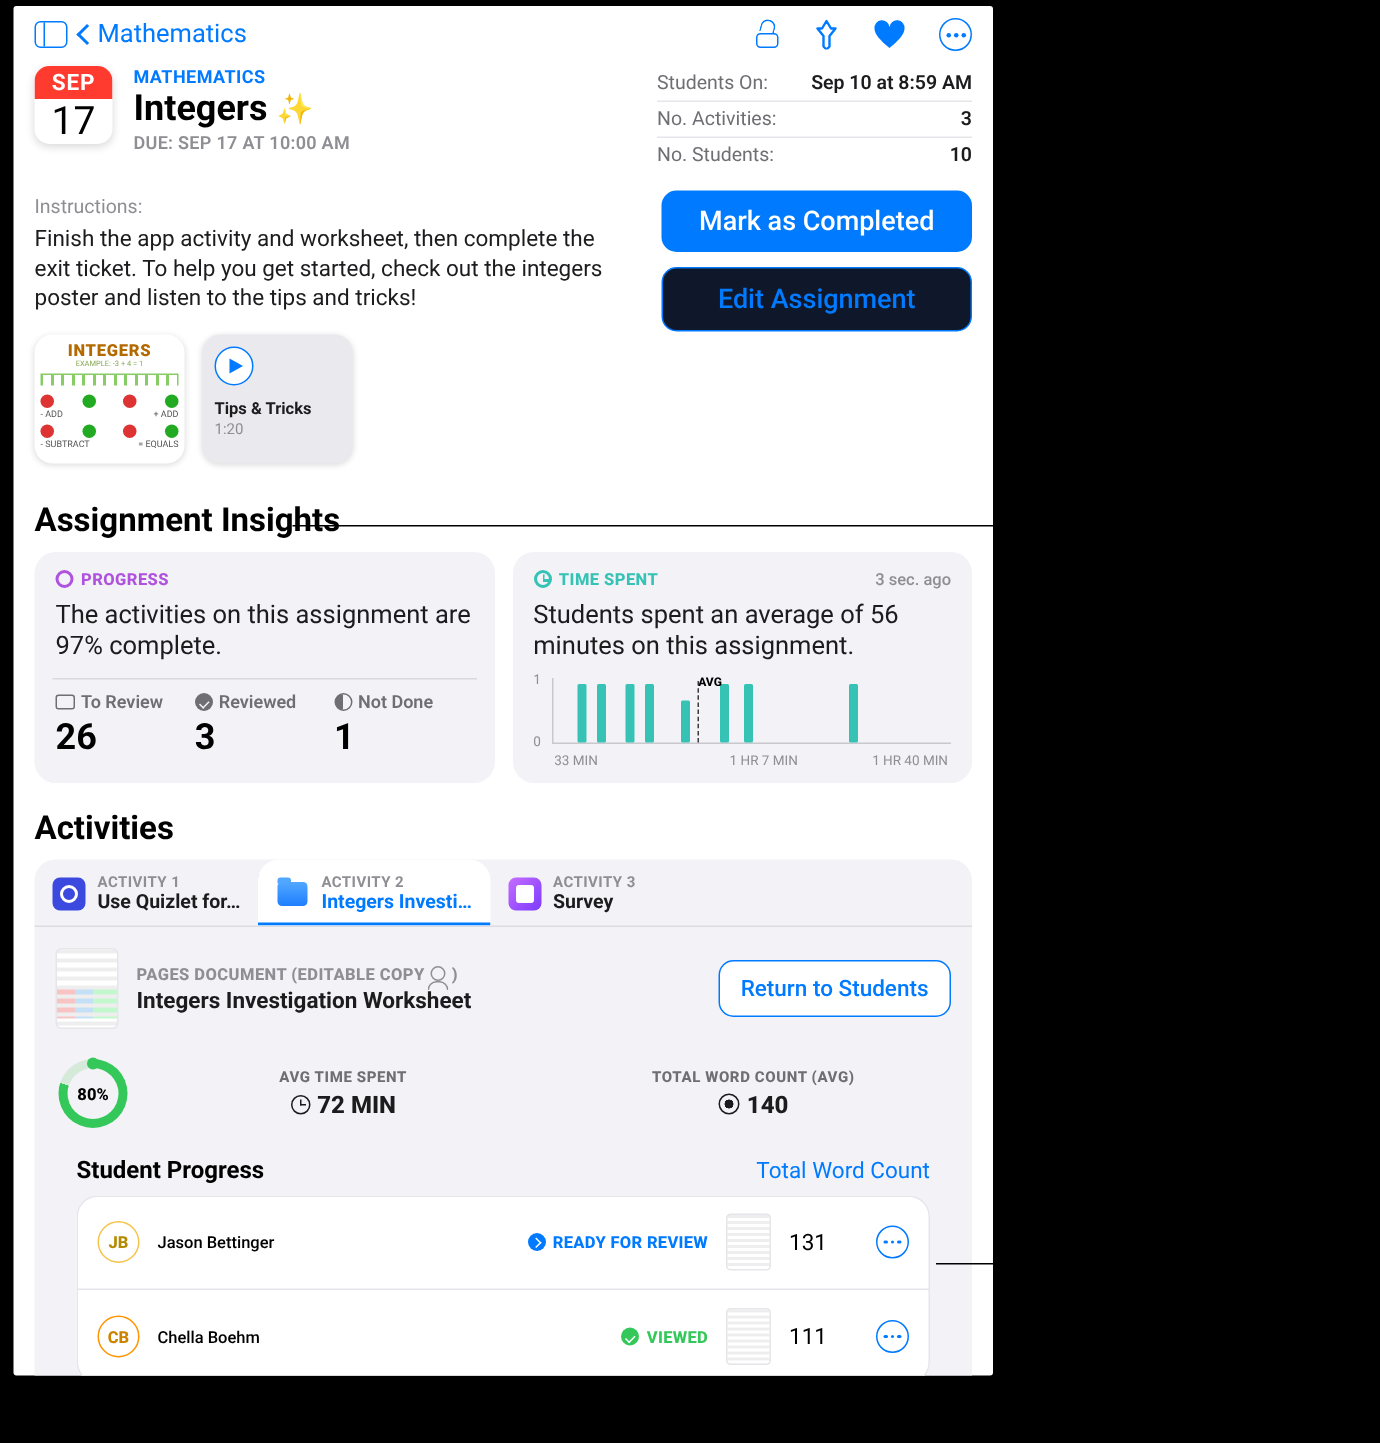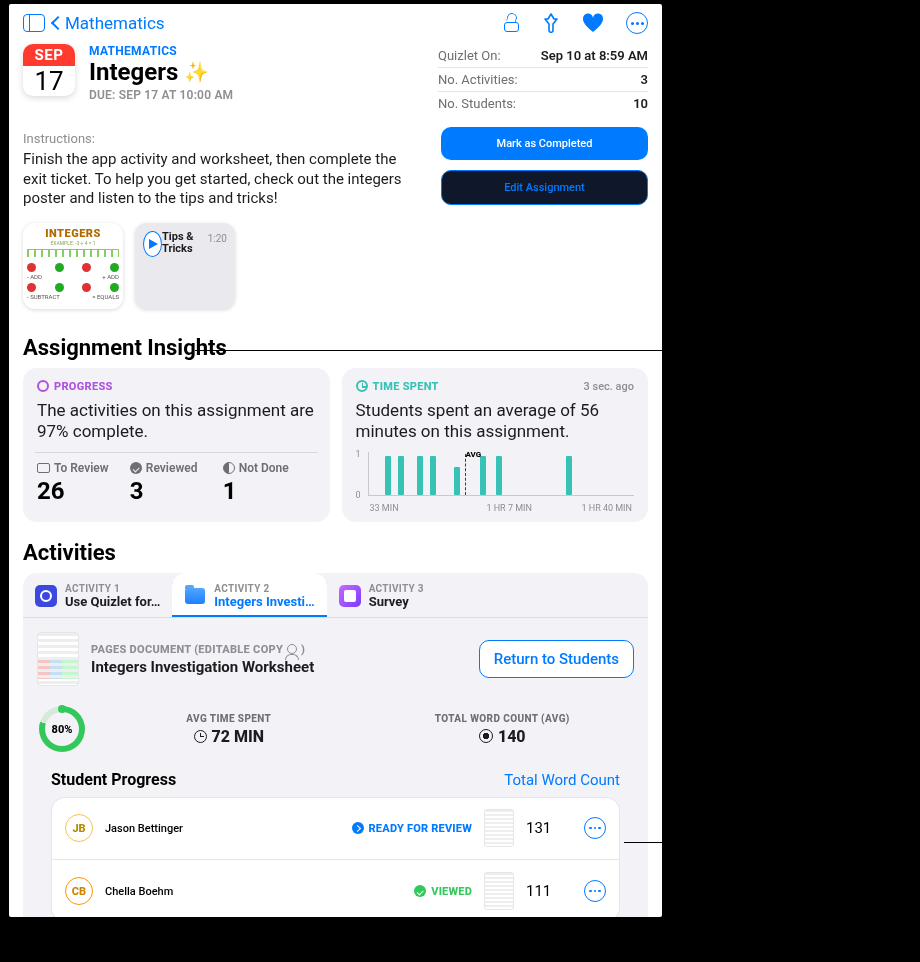--- a/index.html
+++ b/index.html
@@ -46,38 +46,38 @@
   .title{font-size:24px;font-weight:700;margin:0 0 2px;display:flex;align-items:center;gap:6px;}
   .sparkles{color:#f2c200;font-size:20px}
   .due{color:var(--faint);font-size:12px;font-weight:600;letter-spacing:.2px;}
 
   .meta{flex:0 0 210px;font-size:13px;color:var(--muted);}
   .meta .row{display:flex;justify-content:space-between;padding:4px 0;border-bottom:.5px solid var(--border);}
   .meta .row:last-child{border-bottom:none}
   .meta .v{color:var(--text);font-weight:600}
 
   .buttons{padding:10px 14px 0 14px;float:right;width:235px}
-  .btn{display:block;width:100%;text-align:center;padding:10px 0;border-radius:10px;font-size:11px;font-weight:500;margin-bottom:10px;cursor:pointer}
+  .btn{display:block;width:100%;text-align:center;padding:10px 0;border-radius:10px;font-size:18px;font-weight:500;margin-bottom:10px;cursor:pointer}
   .btn-primary{background:var(--blue);color:#fff;}
   .btn-secondary{background:#0f172a;color:var(--blue);border:1.2px solid var(--blue);}
 
   .instr-label{padding:14px 14px 2px;font-size:13px;color:var(--faint);}
   .instr{padding:2px 250px 10px 14px;font-size:15px;color:var(--text);line-height:1.3}
 
   .attachments{display:flex;gap:12px;padding:4px 14px 8px;}
   .att{width:100px;height:86px;border-radius:12px;background:#fff;box-shadow:0 1px 4px rgba(0,0,0,.15);overflow:hidden;font-size:10px;}
   .att.poster{display:flex;flex-direction:column;align-items:stretch;padding:4px;}
   .poster .hd{color:#b36a00;font-weight:900;font-size:11px;text-align:center;letter-spacing:.5px}
   .poster .nl{border-top:1px solid #8c6;margin:3px 0;height:8px;background:repeating-linear-gradient(90deg,#8c6 0 2px,transparent 2px 7px);}
   .poster .dots{display:flex;justify-content:space-between;margin-top:3px}
   .poster .dots>span{width:9px;height:9px;border-radius:50%}
   .poster .dots>span:nth-child(odd){background:#d33}
   .poster .dots>span:nth-child(even){background:#2a2}
   .poster .lbl{font-size:6px;display:flex;justify-content:space-between;color:#555;margin-top:1px}
-  .att.audio{background:#e9e9ee;display:flex;flex-direction:row;padding:8px}
+  .att.audio{background:#e9e9ee;display:flex;flex-direction:column;padding:8px}
   .play{width:26px;height:26px;border-radius:50%;background:#fff;border:1.5px solid var(--blue);display:flex;align-items:center;justify-content:center;margin-bottom:10px}
   .play::after{content:"";border-left:9px solid var(--blue);border-top:5px solid transparent;border-bottom:5px solid transparent;margin-left:2px}
   .att .t{color:var(--text);font-weight:700;font-size:11px;line-height:1.1}
   .att .s{color:var(--faint);font-size:10px;margin-top:2px}
 
   h2.section{font-size:22px;font-weight:700;margin:18px 14px 8px}
 
   
   .insights{display:flex;gap:12px;padding:0 14px}
   .card{flex:1;background:var(--card);border-radius:14px;padding:12px 14px;min-height:150px}
@@ -228,21 +228,21 @@
       <div class="titleblock">
         <div class="eyebrow">MATHEMATICS</div>
         <h1 class="title">
           <span>Integers</span>
           <span class="sparkles">✨</span>
         </h1>
         <div class="due">DUE: SEP 17 AT 10:00 AM</div>
       </div>
       <div class="meta">
         <div class="row">
-            <span>Quizlet On:</span>
+            <span>Students On:</span>
             <span class="v">Sep 10 at 8:59 AM</span>
           </div>
         <div class="row">
             <span>No. Activities:</span>
             <span class="v">3</span>
           </div>
         <div class="row">
             <span>No. Students:</span>
             <span class="v">10</span>
           </div>

